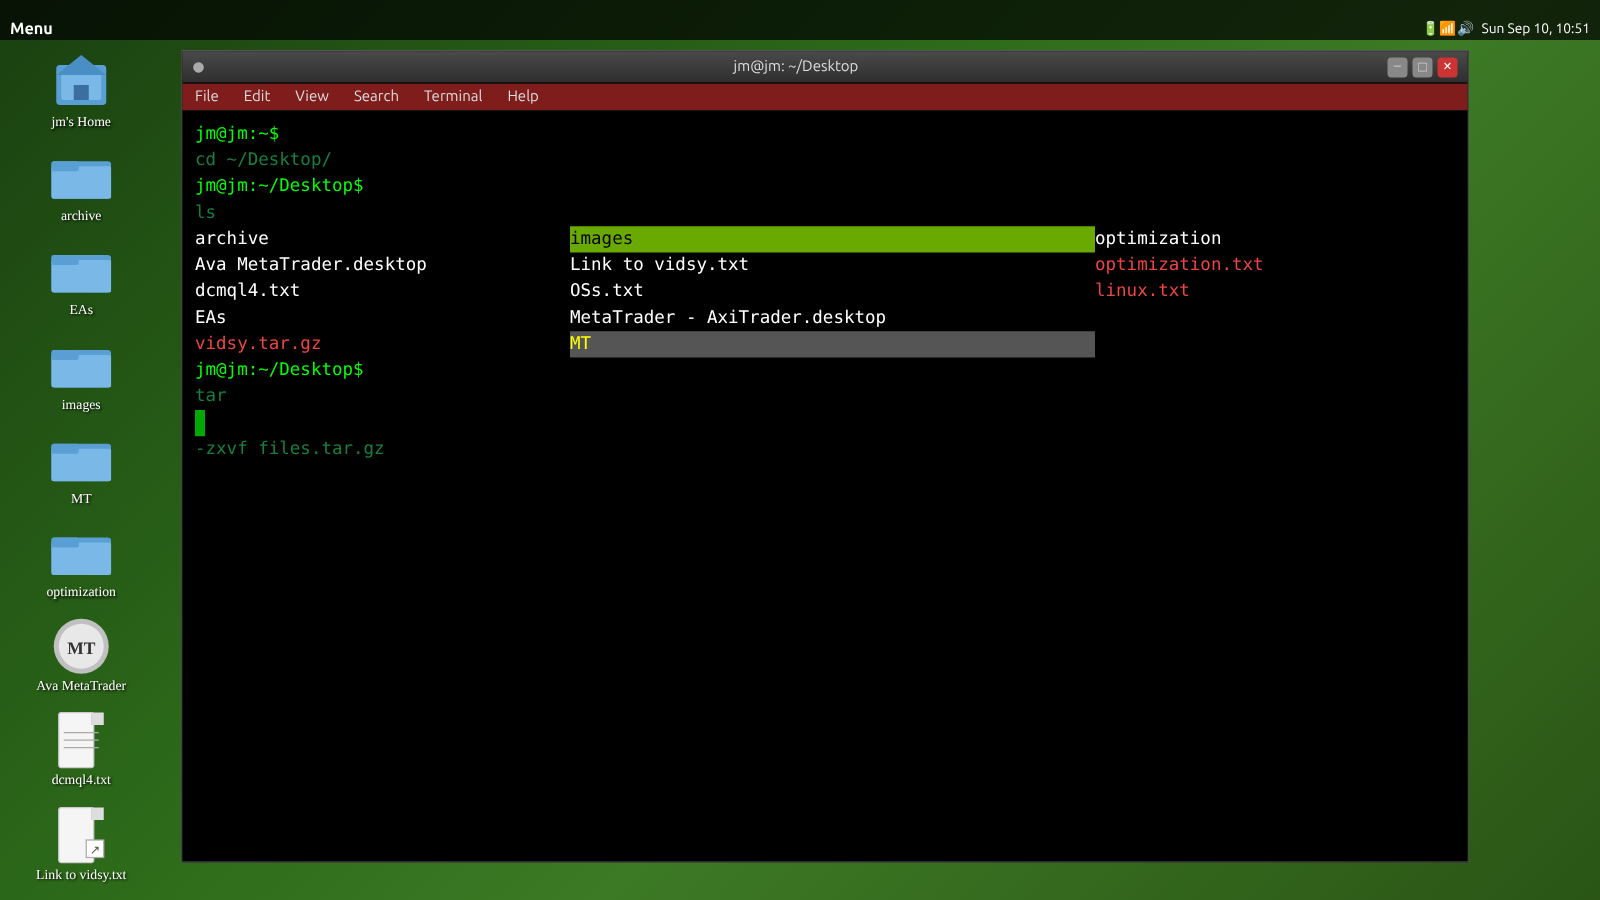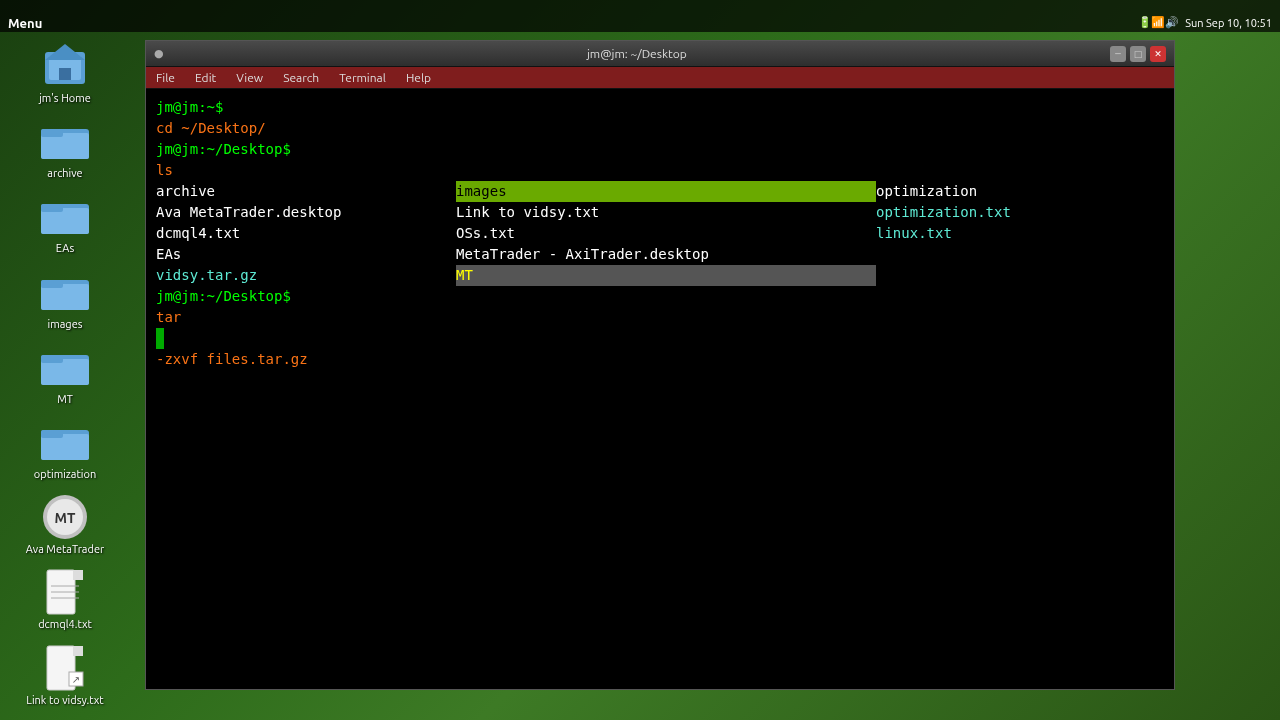--- a/index.html
+++ b/index.html
@@ -52,20 +52,21 @@
       position: absolute;
       left: 0;
       top: 28px;
       width: 130px;
       height: calc(100% - 28px);
       display: flex;
       flex-direction: column;
       align-items: center;
       padding-top: 10px;
       gap: 4px;
+      font-family: Liberation Serif, serif;
     }
 
     .desktop-icon {
       display: flex;
       flex-direction: column;
       align-items: center;
       width: 110px;
       padding: 4px;
       cursor: pointer;
       border-radius: 4px;
@@ -159,38 +160,38 @@
 
     .term-line {
       white-space: pre;
       display: flex;
       align-items: baseline;
       flex-wrap: nowrap;
       flex-direction: column;
     }
 
     .prompt { color: #00ff00; }
-    .cmd { color: #f97316; }
+    .cmd { color: #15803d; }
     .cursor {
       background: #00aa00;
       color: #000;
       display: inline-block;
     }
 
     
     .ls-output {
       display: grid;
       grid-template-columns: 300px 420px 1fr;
       margin: 0;
     }
     .ls-cell {
       padding: 0;
       white-space: pre;
     }
-    .col-red { color: #5eead4; }
+    .col-red { color: #ef4444; }
     .col-highlighted { background: #6aaa00; color: #000; }
     .col-highlighted2 { background: #555555; color: #ffff00; }
     .col-white { color: #ffffff; }
   </style>
 </head>
 <body>
 
 <div class="desktop">
 
   <div class="taskbar-top">

